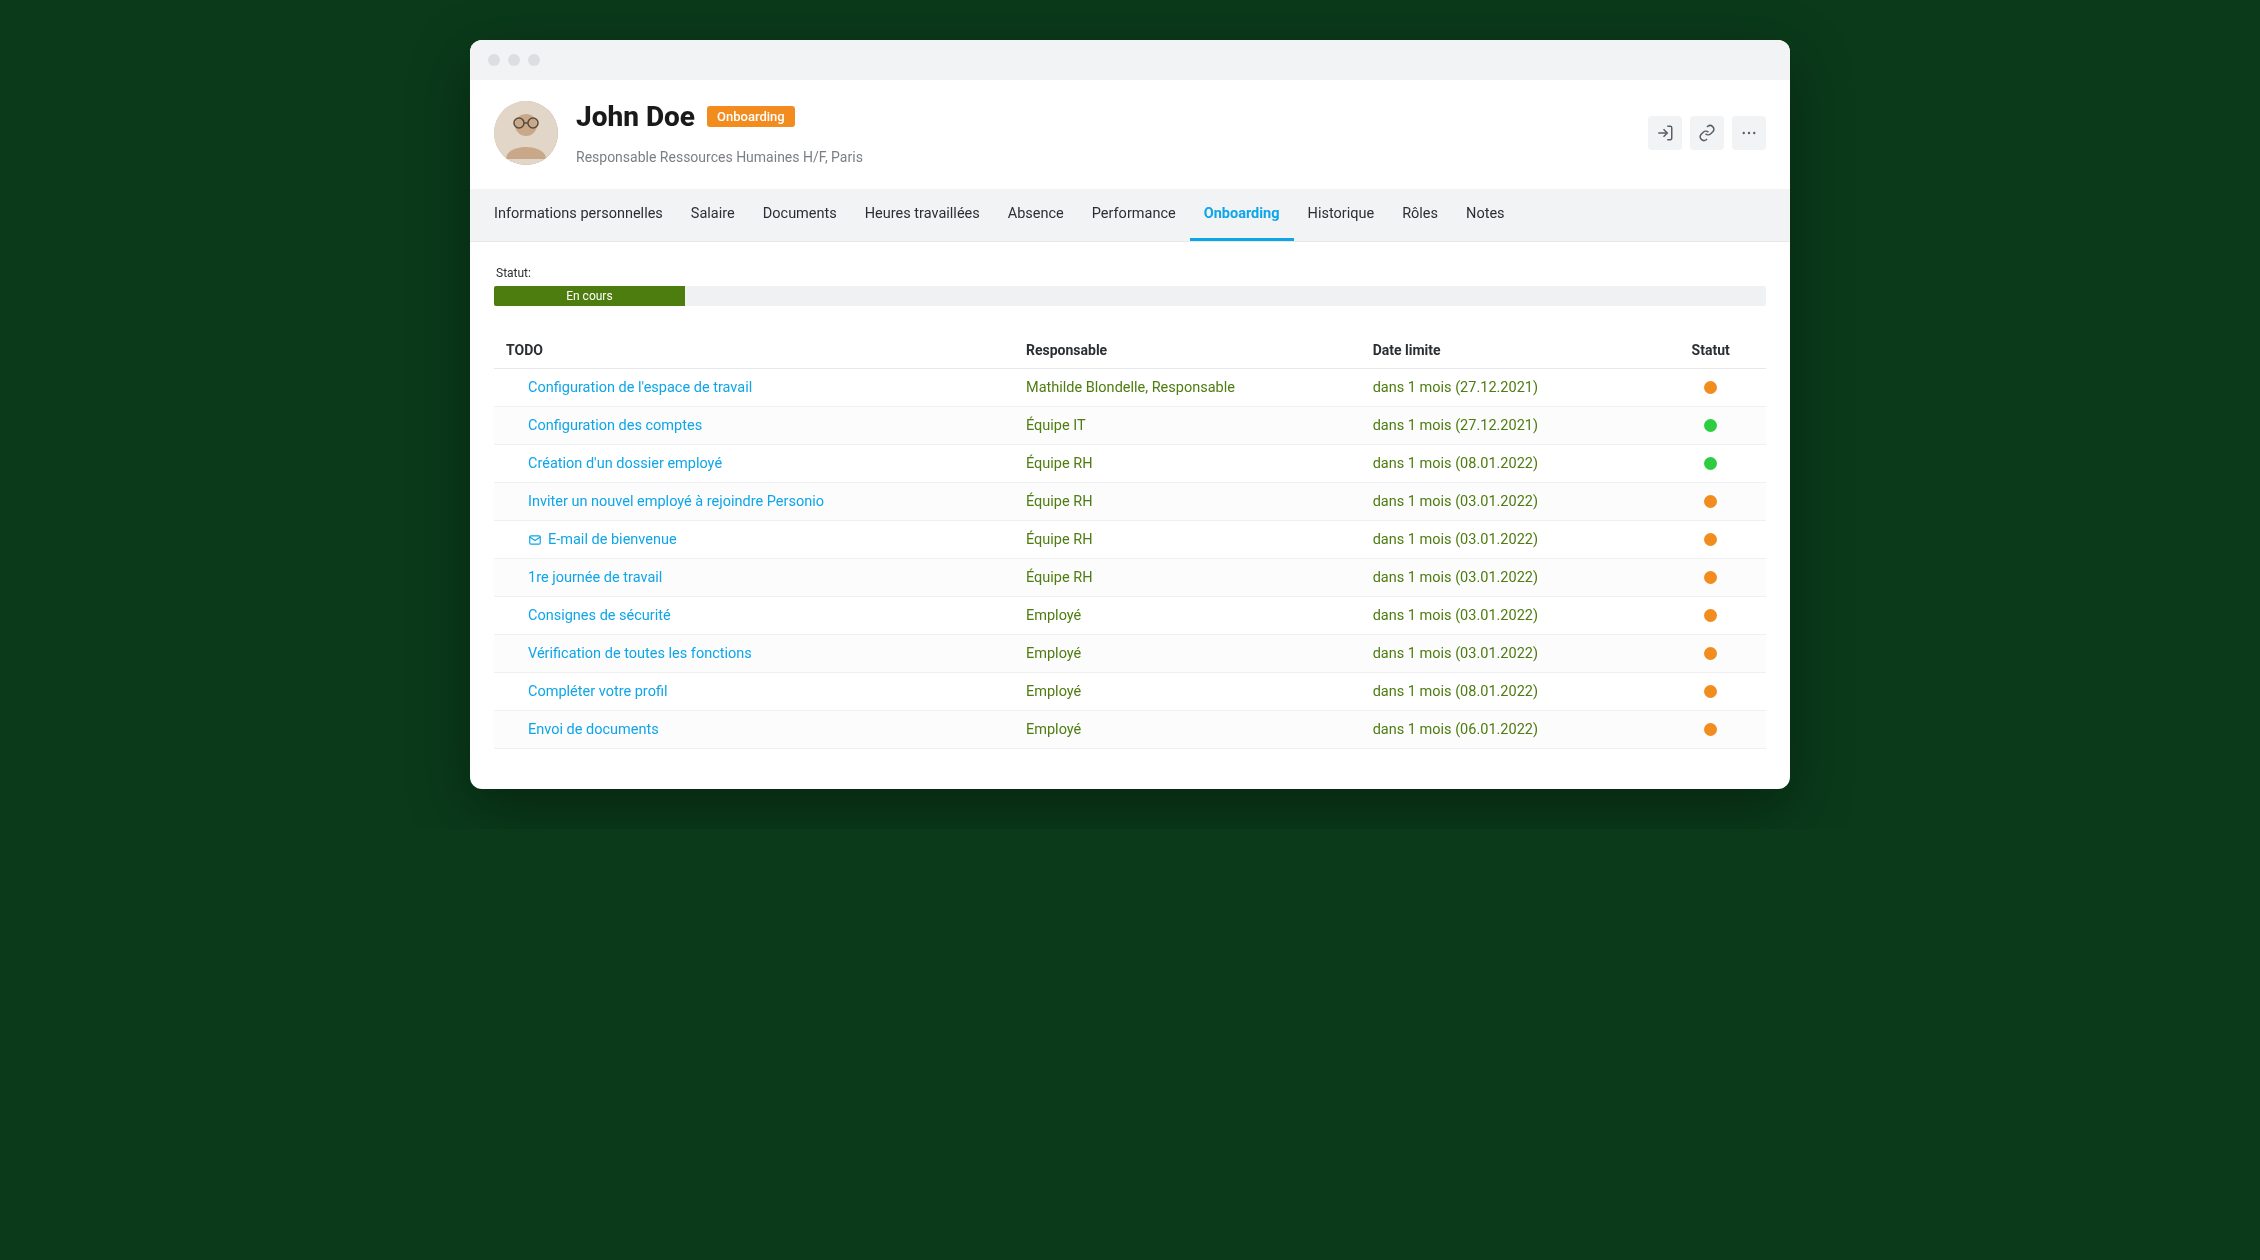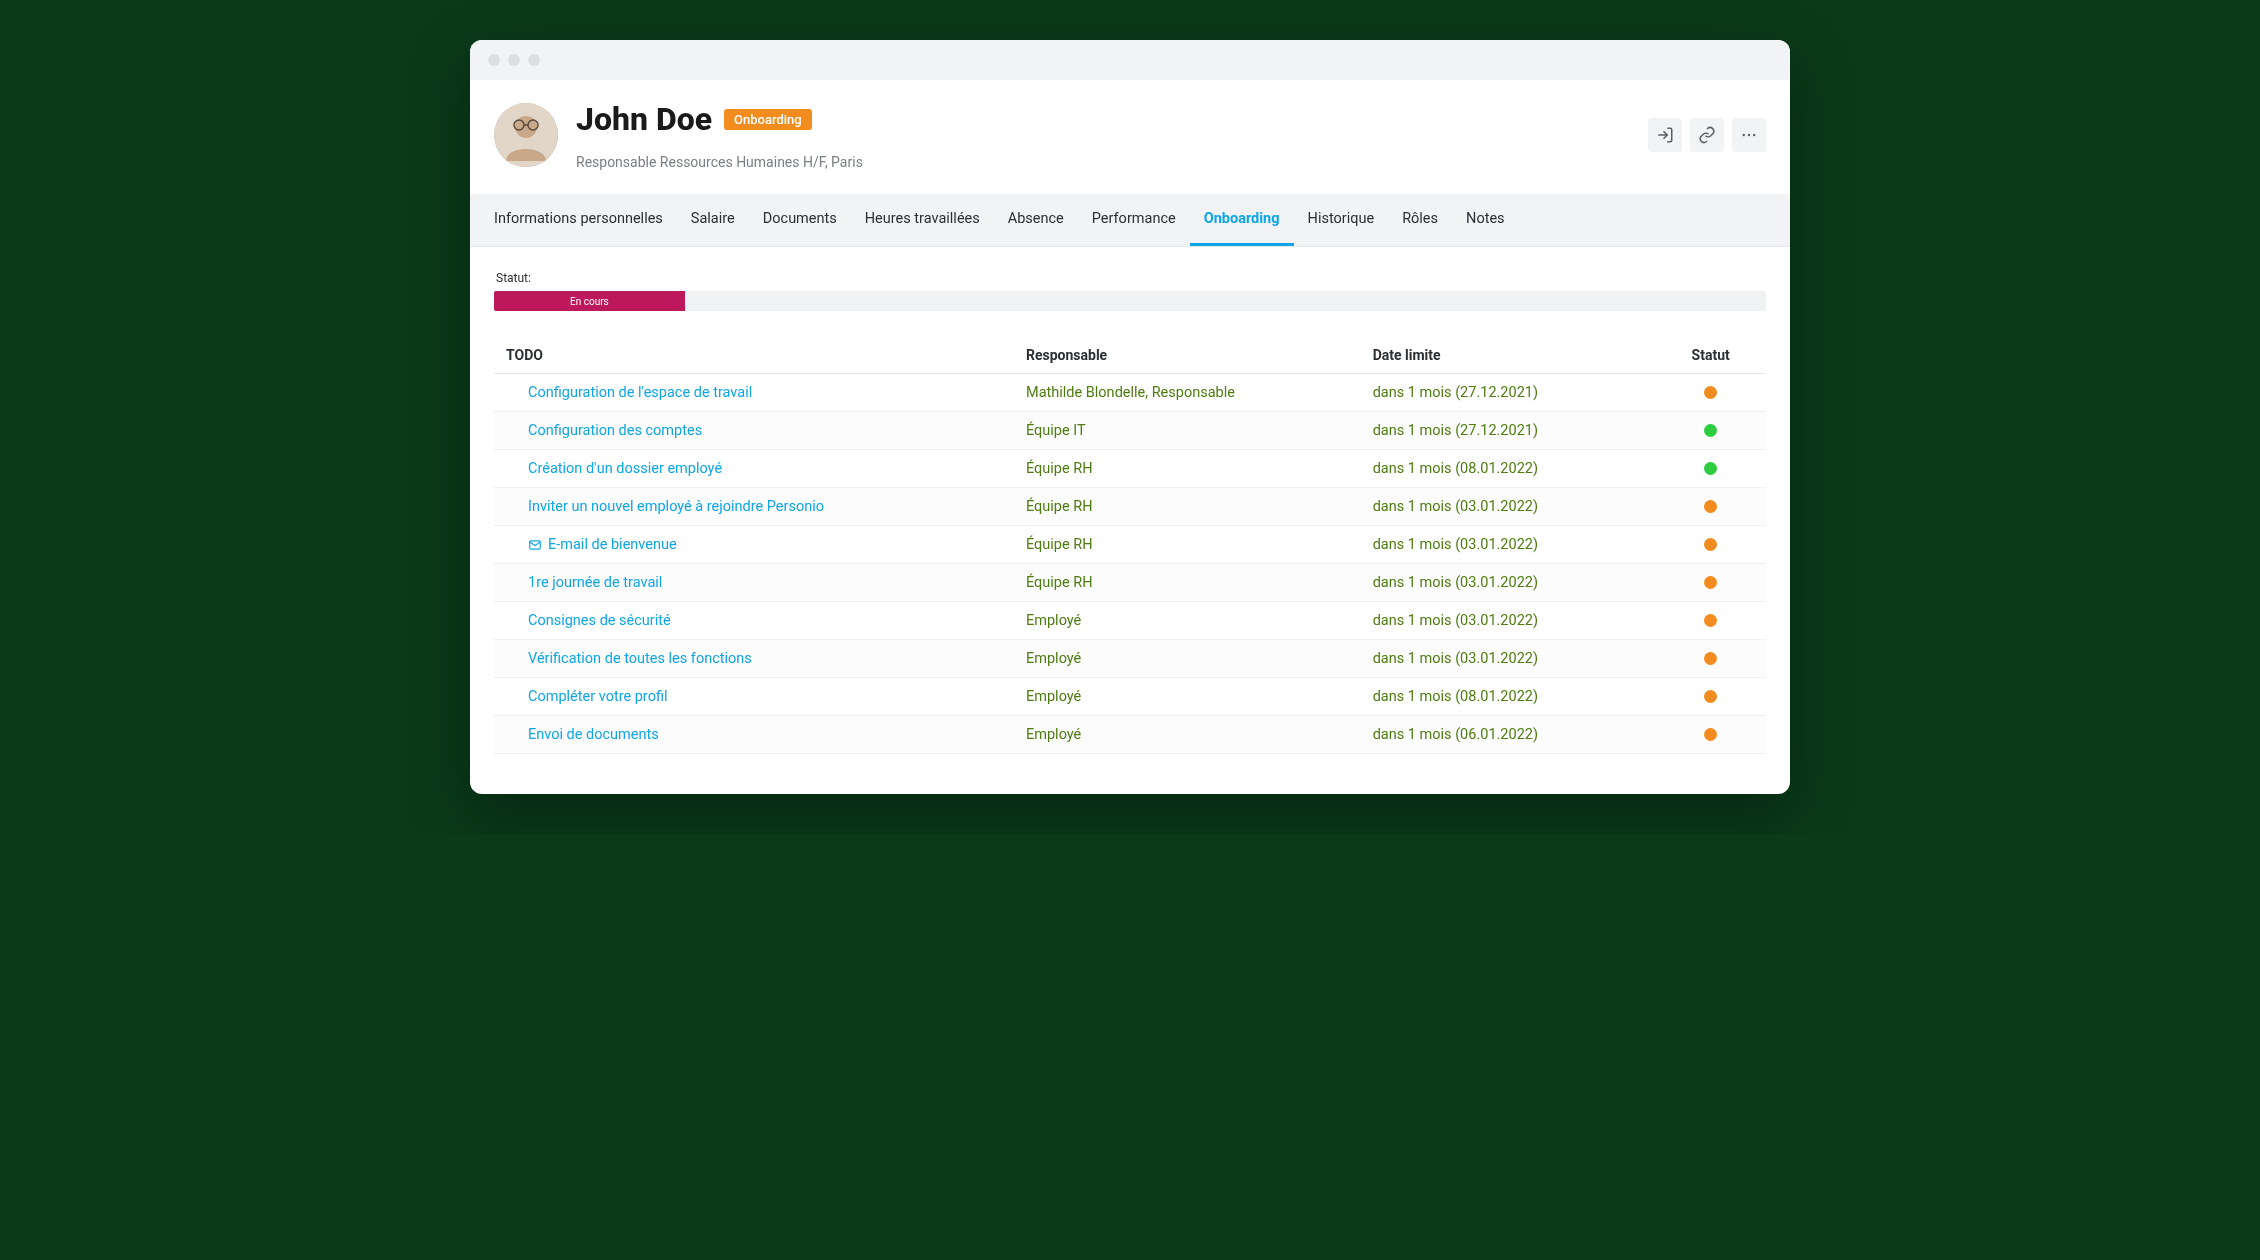--- a/index.html
+++ b/index.html
@@ -38,21 +38,21 @@
   .avatar {
     width: 64px; height: 64px; border-radius: 50%;
     background: linear-gradient(135deg,#d8c9b8 0%, #b89c82 100%);
     flex-shrink: 0;
     position: relative;
     overflow: hidden;
   }
   .avatar svg { width: 100%; height: 100%; }
   .header-main { flex: 1; }
   .name-row { display: flex; align-items: center; gap: 12px; }
-  .name { font-size: 32px; font-weight: 800; color: #1a1a1a; }
+  .name { font-size: 28px; font-weight: 800; color: #1a1a1a; }
   .badge {
     background: #f28c1e;
     color: #fff;
     font-size: 13px;
     font-weight: 500;
     padding: 3px 10px;
     border-radius: 3px;
   }
   .subtitle { color: #7a7f85; font-size: 14px; margin-top: 16px; }
   .header-actions { display: flex; gap: 8px; }
@@ -87,23 +87,23 @@
   .progress-bar {
     width: 100%;
     height: 20px;
     background: #f0f1f2;
     border-radius: 2px;
     position: relative;
     overflow: hidden;
   }
   .progress-fill {
     height: 100%;
-    background: #be185d;
+    background: #4d7c0f;
     color: #fff;
-    font-size: 10px;
+    font-size: 12px;
     display: flex;
     align-items: center;
     justify-content: center;
   }
   .table { width: 100%; margin-top: 26px; }
   .thead, .trow {
     display: grid;
     grid-template-columns: 3fr 2fr 1.7fr 0.5fr;
     align-items: center;
     padding: 10px 12px;

